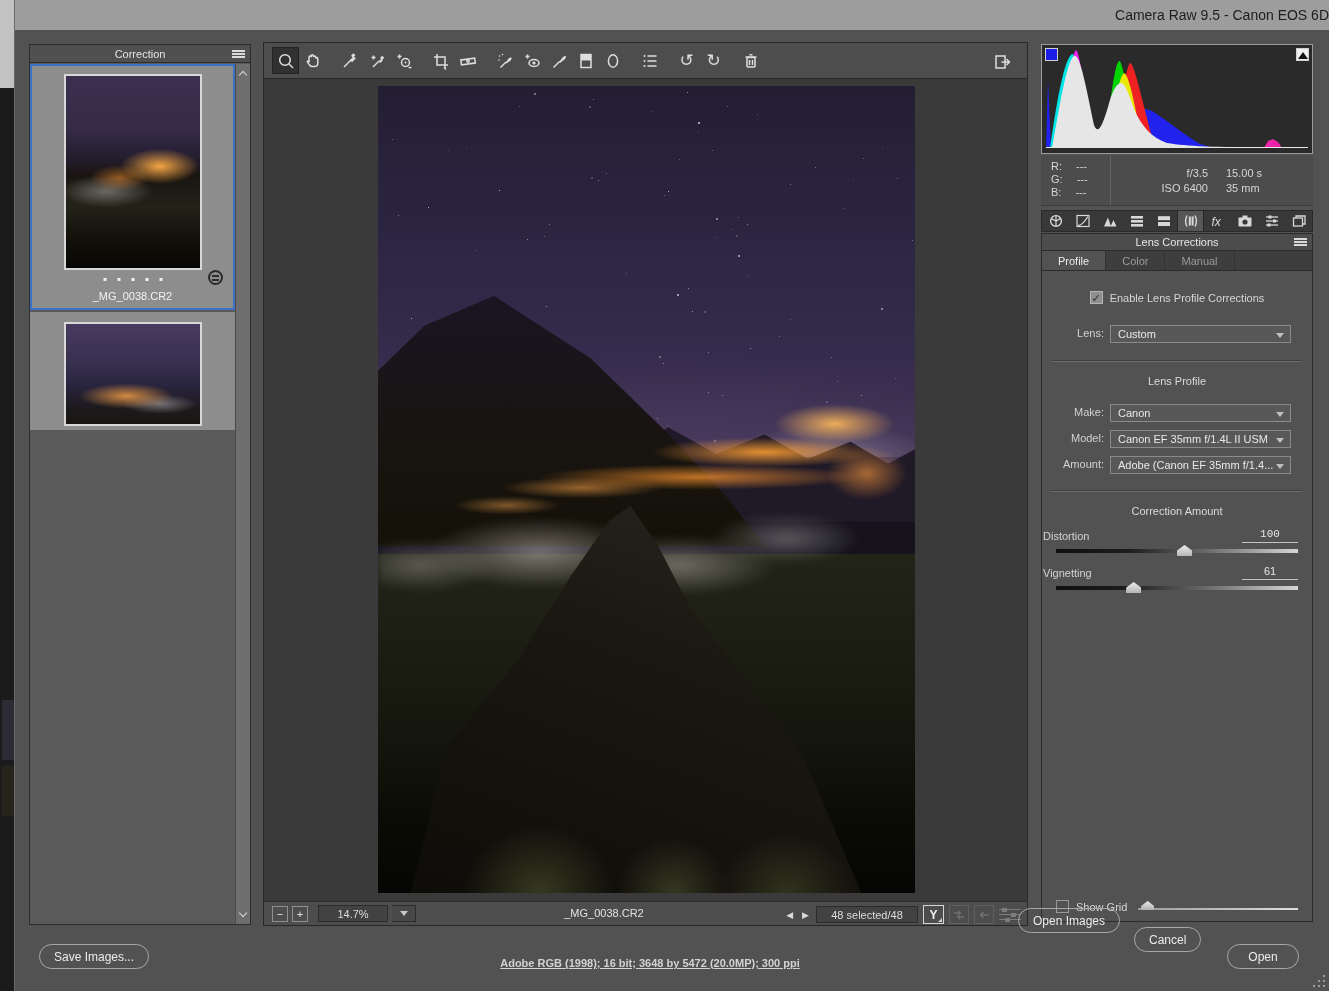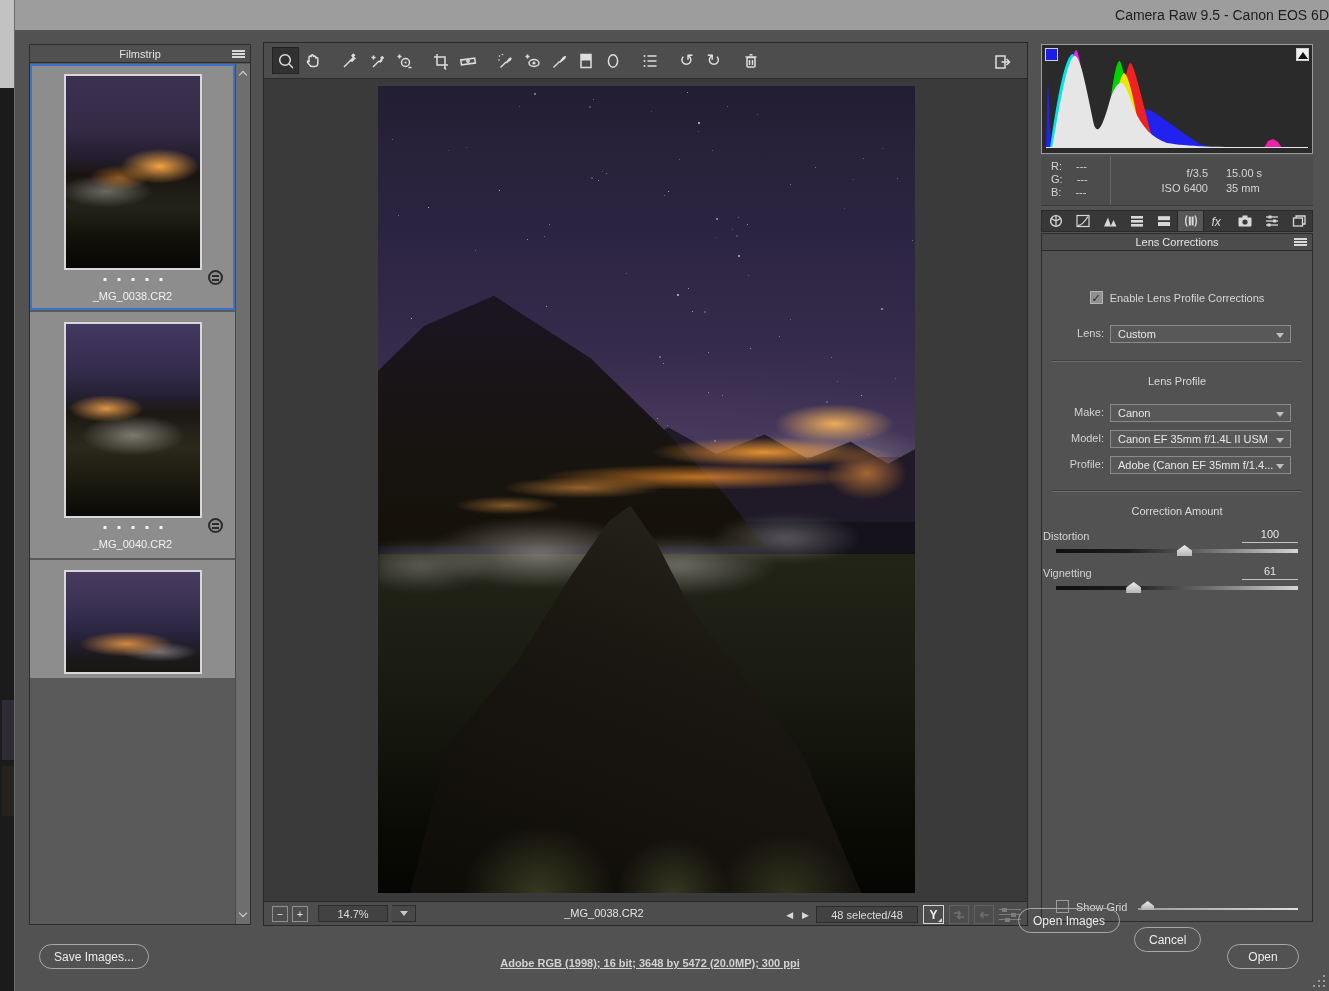--- a/index.html
+++ b/index.html
@@ -192,21 +192,21 @@
 
   <div class="window">
     <div class="titlebar">
       <span>Camera Raw 9.5  -  Canon EOS 6D</span>
     </div>
 
     <div class="body">
 
       <div class="filmstrip">
         <div class="fs-header">
-          <span>Filmstrip</span>
+          <span>Correction</span>
           <span class="fs-menu">
               <i class="hamb"></i>
             </span>
         </div>
         <div class="fs-items">
 
           <div class="fs-cell selected">
             <div class="thumb art1"></div>
             <div class="fs-dots">
                 <i></i>
@@ -216,35 +216,20 @@
                 <i></i>
               </div>
             <div class="fs-badge">
                 <i class="t"></i>
                 <i class="b"></i>
               </div>
             <div class="fs-name">_MG_0038.CR2</div>
           </div>
 
 
-          <div class="fs-cell">
-            <div class="thumb art3"></div>
-            <div class="fs-dots">
-                <i></i>
-                <i></i>
-                <i></i>
-                <i></i>
-                <i></i>
-              </div>
-            <div class="fs-badge">
-                <i class="t"></i>
-                <i class="b"></i>
-              </div>
-            <div class="fs-name">_MG_0040.CR2</div>
-          </div>
 
           <div class="fs-cell" style="height:118px;">
             <div class="thumb art4" style="height:104px;"></div>
           </div>
 
         </div>
         <div class="fs-scroll">
           <span class="chev up"></span>
           <span class="chev down"></span>
         </div>
@@ -642,20 +627,25 @@
             </div>
         </div>
 
         <div class="setbox">
           <div class="setbox-header">
             <span>Lens Corrections</span>
             <span class="fs-menu">
                 <i class="hamb"></i>
               </span>
           </div>
+          <div class="subtabs">
+            <div class="subtab active">Profile</div>
+            <div class="subtab">Color</div>
+            <div class="subtab">Manual</div>
+          </div>
 
           <div class="ck-row" style="top:57px;">
             <span class="ckbox">✓</span>
             <span>Enable Lens Profile Corrections</span>
           </div>
 
           <div class="dd-row" style="top:91px;">
             <span class="dd-label">Lens:</span>
             <div class="dropdown">
               <span>Custom</span>
@@ -675,34 +665,34 @@
             </div>
           </div>
           <div class="dd-row" style="top:196px;">
             <span class="dd-label">Model:</span>
             <div class="dropdown">
               <span>Canon EF 35mm f/1.4L II USM</span>
                 <span class="tri-down"></span>
             </div>
           </div>
           <div class="dd-row" style="top:222px;">
-            <span class="dd-label">Profile:</span>
+            <span class="dd-label">Amount:</span>
             <div class="dropdown">
               <span>Adobe (Canon EF 35mm f/1.4...</span>
                 <span class="tri-down"></span>
             </div>
           </div>
 
           <div class="divider" style="top:256px;"></div>
 
           <div class="sec-head" style="top:271px;">Correction Amount</div>
 
           <div>
             <span class="sl-label" style="top:296px;">Distortion</span>
-            <span class="sl-value" style="top:294px;">100</span>
+            <span class="sl-value" style="top:294px;font-family:Liberation Mono, monospace;">100</span>
             <div class="sl-track" style="top:315px;">
               <span class="sl-handle" style="left:50%;"></span>
             </div>
           </div>
 
           <div>
             <span class="sl-label" style="top:333px;">Vignetting</span>
             <span class="sl-value" style="top:331px;">61</span>
             <div class="sl-track" style="top:352px;">
               <span class="sl-handle" style="left:29%;"></span>

